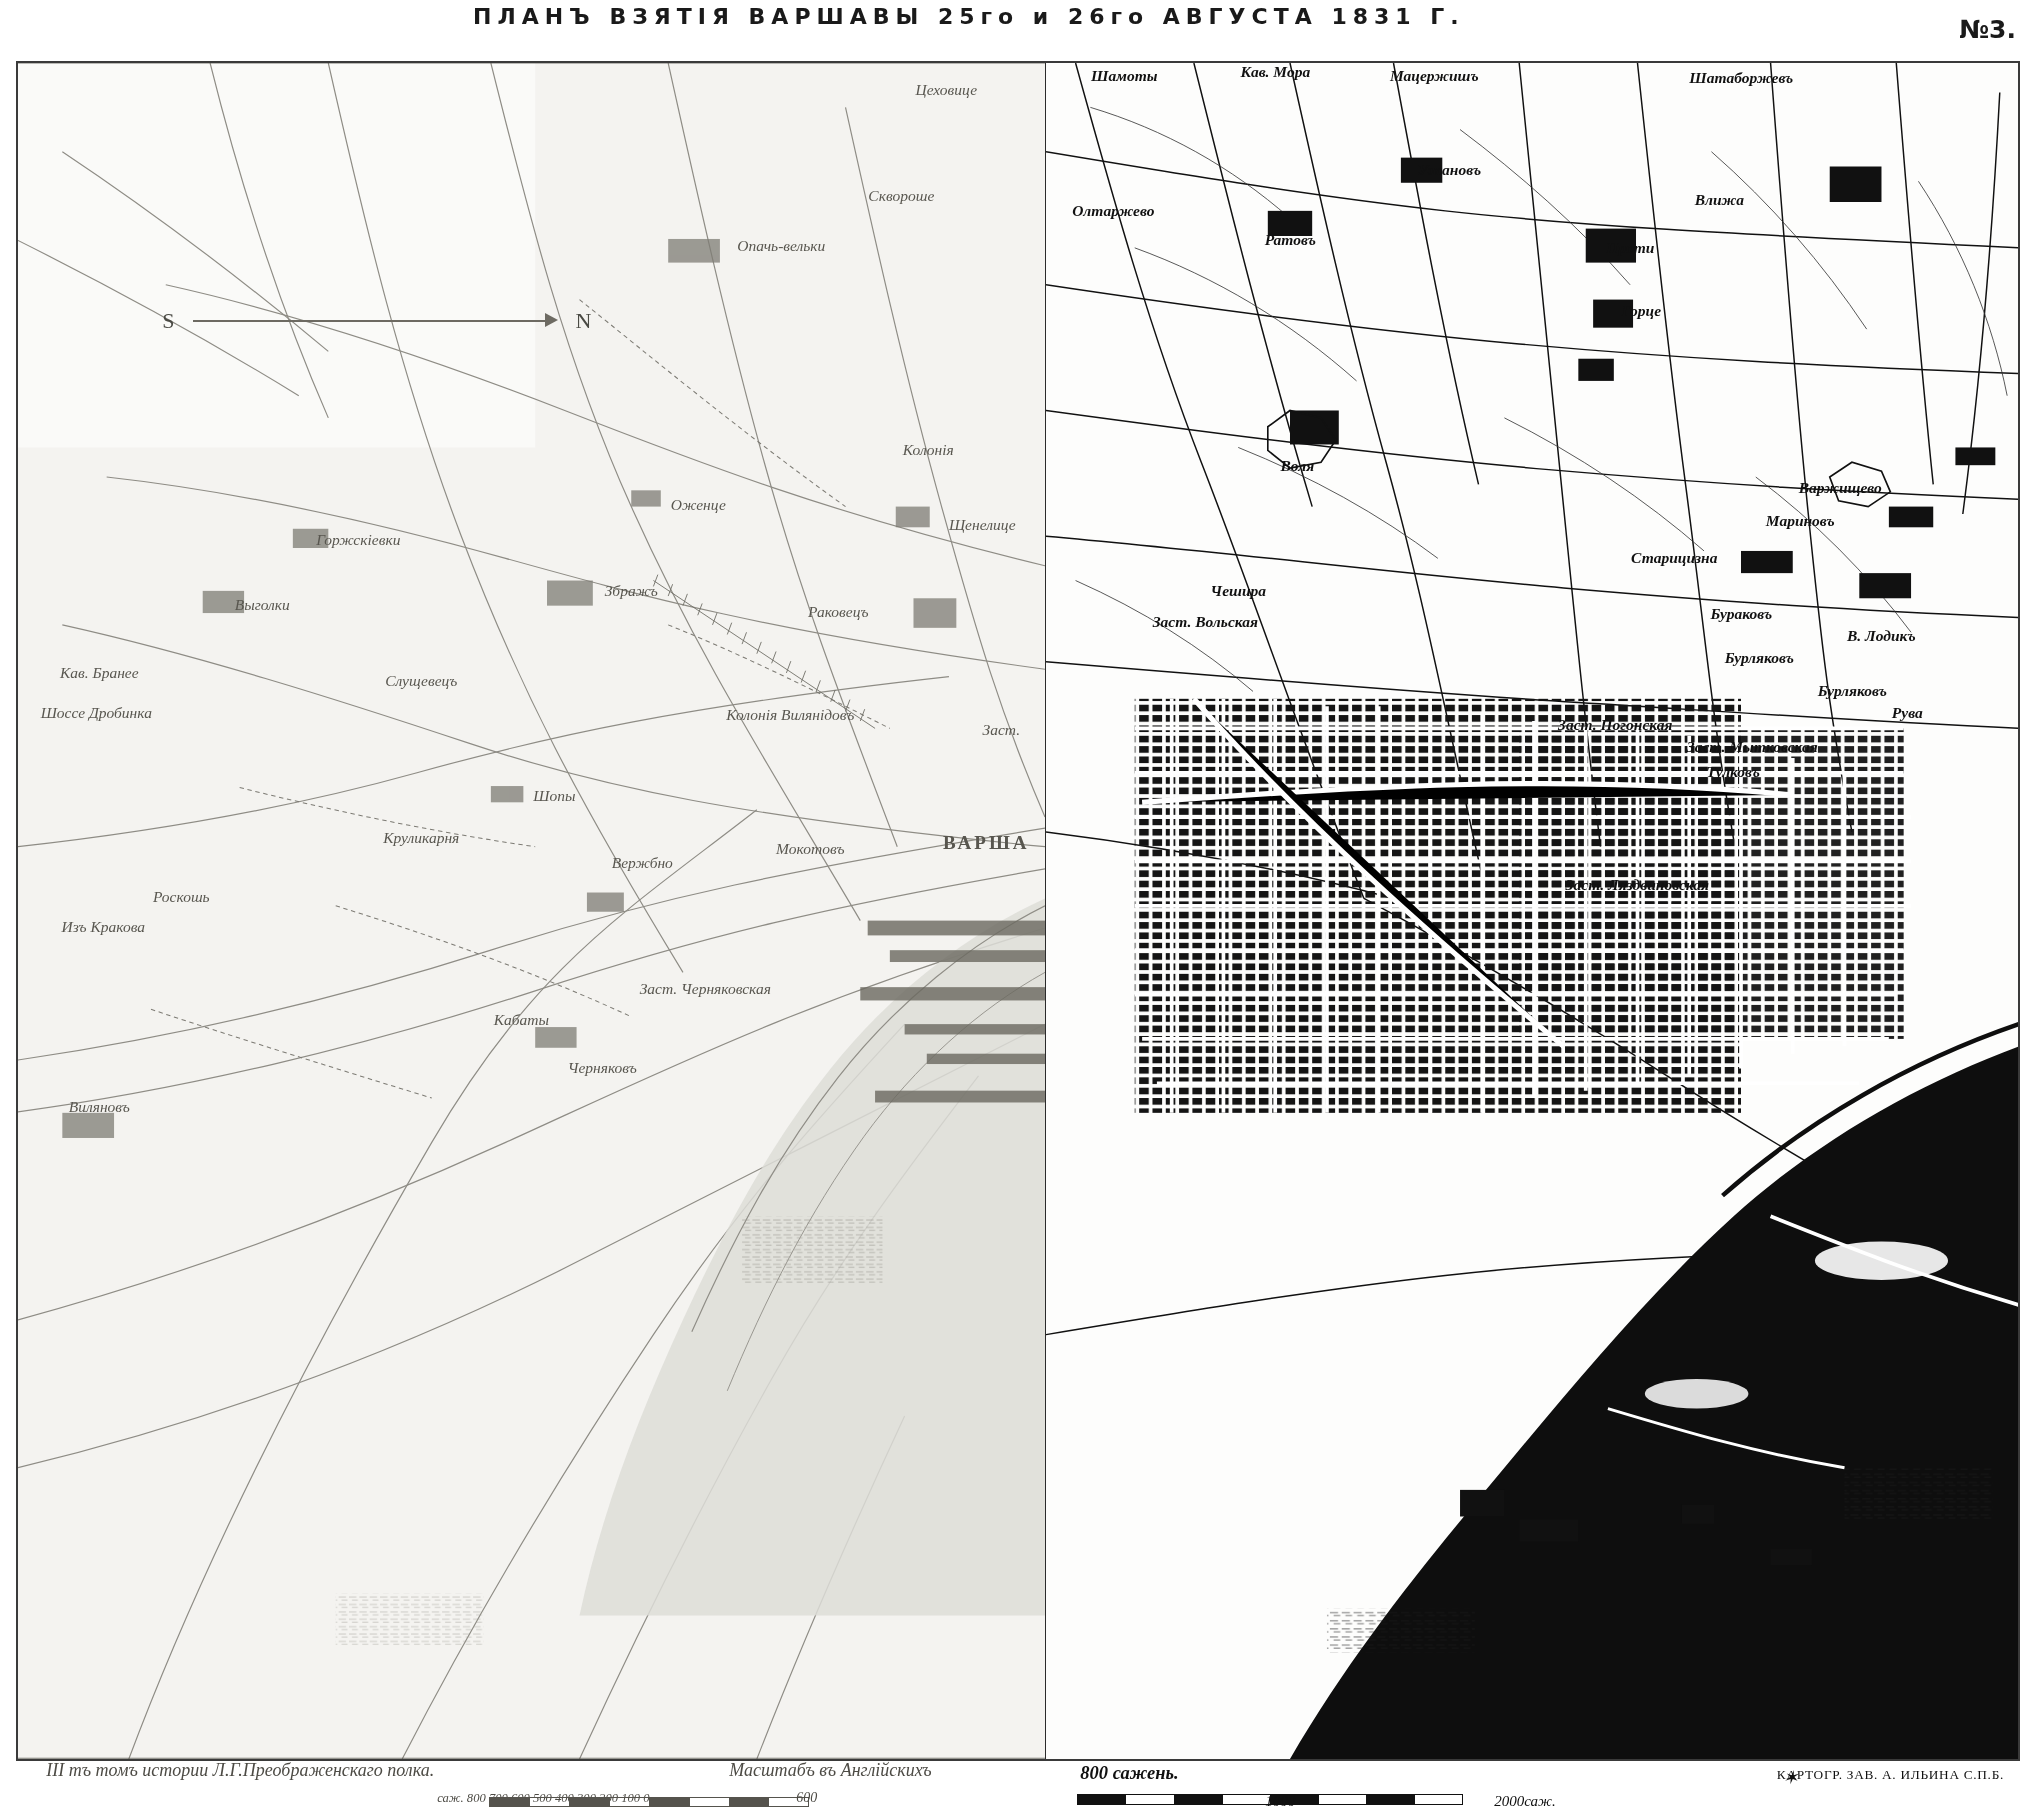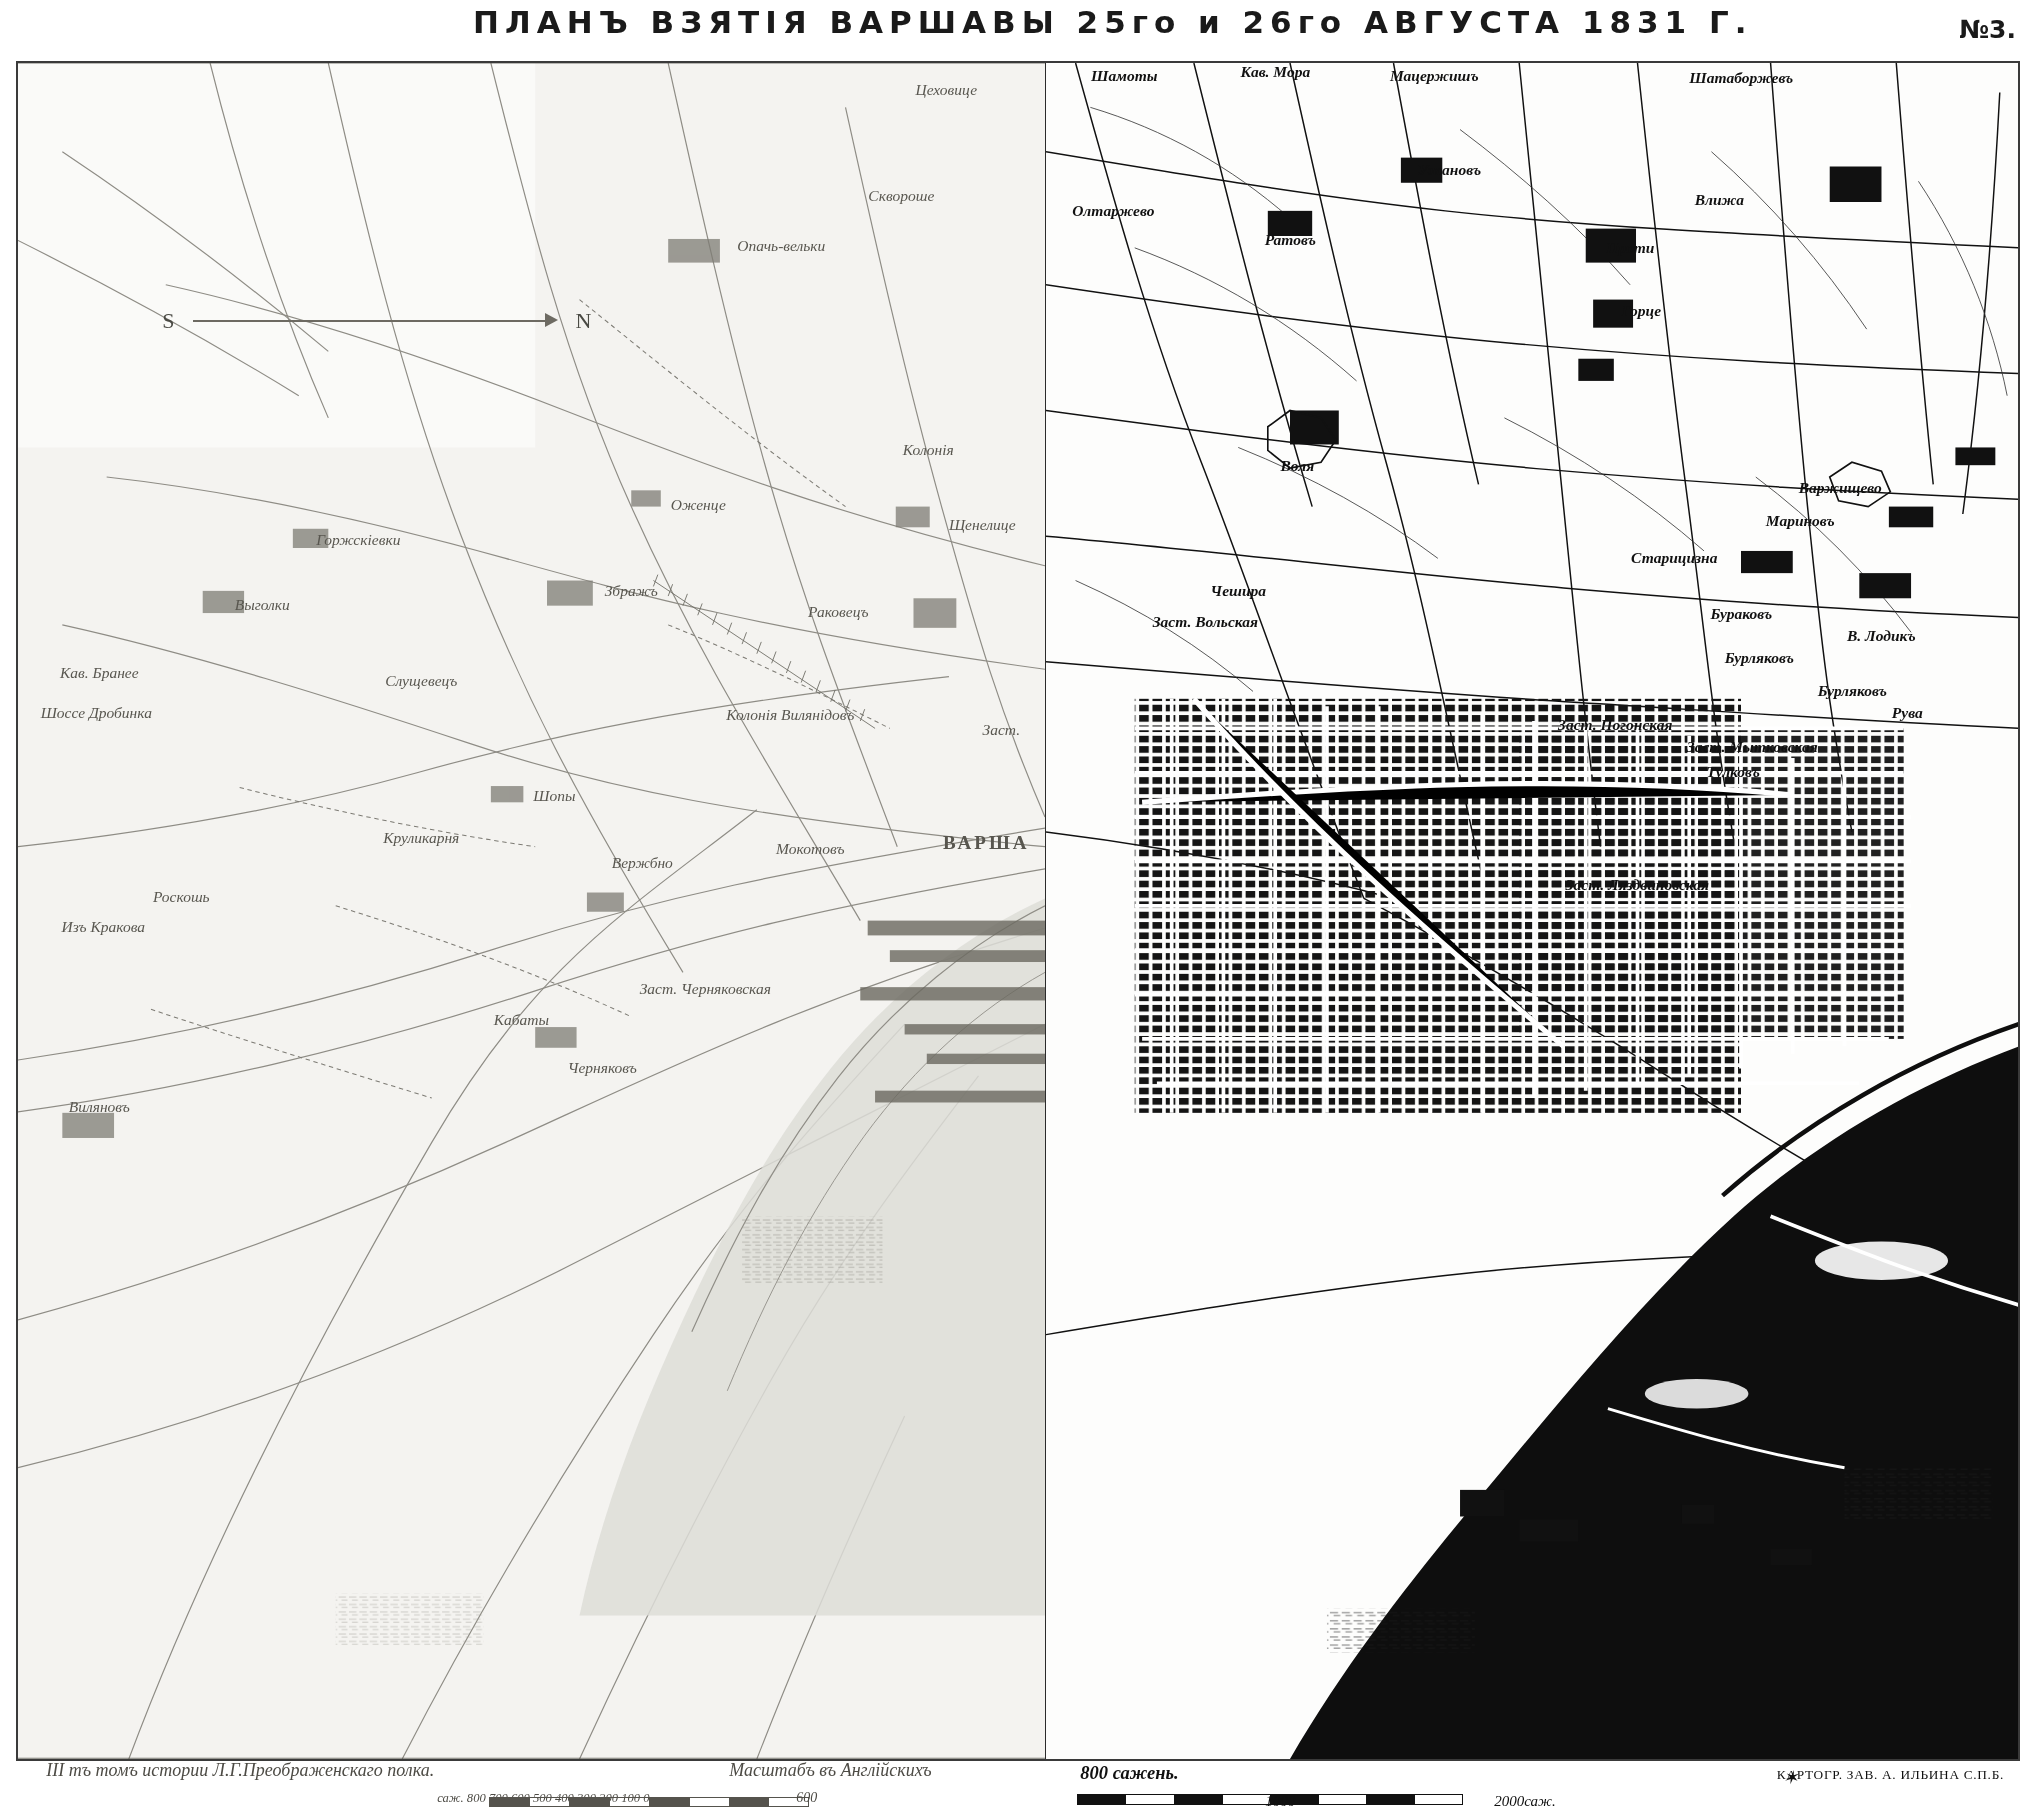--- a/index.html
+++ b/index.html
@@ -22,21 +22,21 @@
     width: 2035px;
     height: 58px;
     background: #ffffff;
   }
   #map-title {
     position: absolute;
     left: 473px;
     top: 4.4px;
     font-family: "DejaVu Sans", sans-serif;
     font-weight: bold;
-    font-size: 31px;
+    font-size: 22px;
     letter-spacing: 6px;
     color: #1a1a1a;
     white-space: nowrap;
     text-align: center;
   }
   #sheet-number {
     position: absolute;
     right: 19px;
     top: 15px;
     font-family: "DejaVu Sans", sans-serif;

